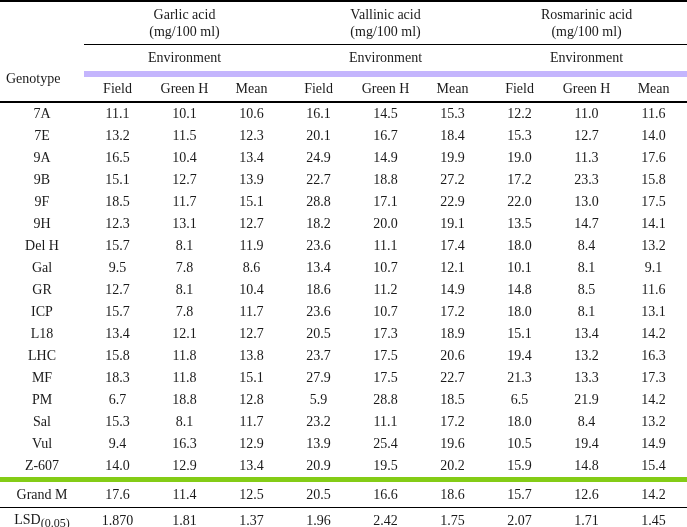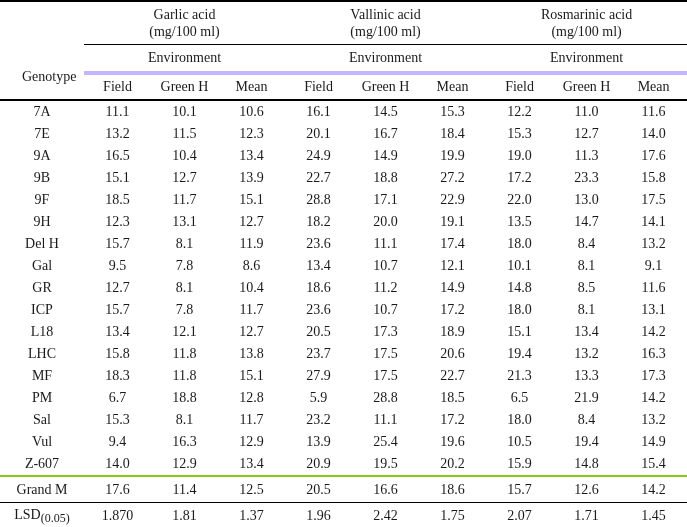--- a/index.html
+++ b/index.html
@@ -29,48 +29,48 @@
     padding: 0;
     line-height: 1.25;
     white-space: nowrap;
   }
   col.c-genotype { width: 84px; }
   col.c-val { width: 67px; }
 
   
   th.genotype-head {
     text-align: left;
-    padding-left: 22px;
+    padding-left: 6px;
     vertical-align: bottom;
     padding-bottom: 14px;
   }
   tr.group-row th.group-head {
     height: 42px;
     border-bottom: 1px solid #000;
     padding-top: 0;
   }
   tr.env-row th {
     height: 26px;
-    border-bottom: 4px solid #c4b5fd;
+    border-bottom: 6px solid #c4b5fd;
   }
   tr.cols-row th {
     height: 24px;
     margin-top: 28px;
   }
   thead tr.cols-row th,
   thead th.genotype-head {
     border-bottom: 2px solid #000;
   }
   .group-name, .group-unit { display: block; line-height: 17px; }
 
   
   tbody.data-body td { height: 22px; }
   tr.grand-row td {
     height: 25px;
-    border-top: 2px solid #84cc16;
+    border-top: 5px solid #84cc16;
   }
   tr.lsd-row td {
     height: 26px;
     border-top: 1px solid #000;
   }
   .lsd-sub {
     font-size: 12px;
     vertical-align: -3px;
   }
 </style>

